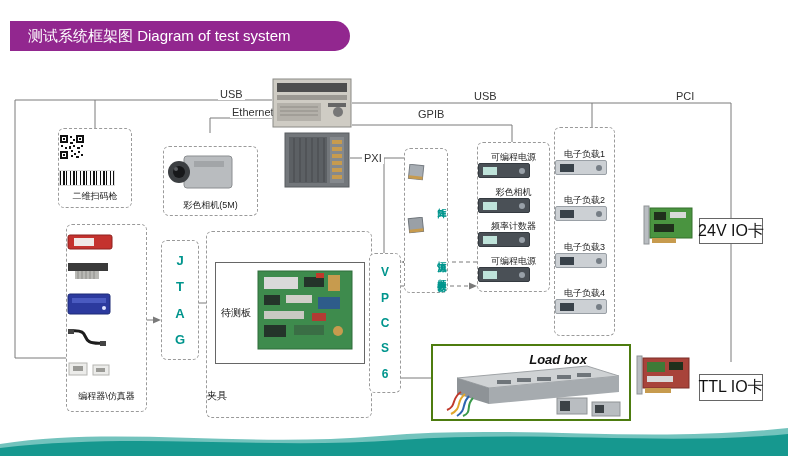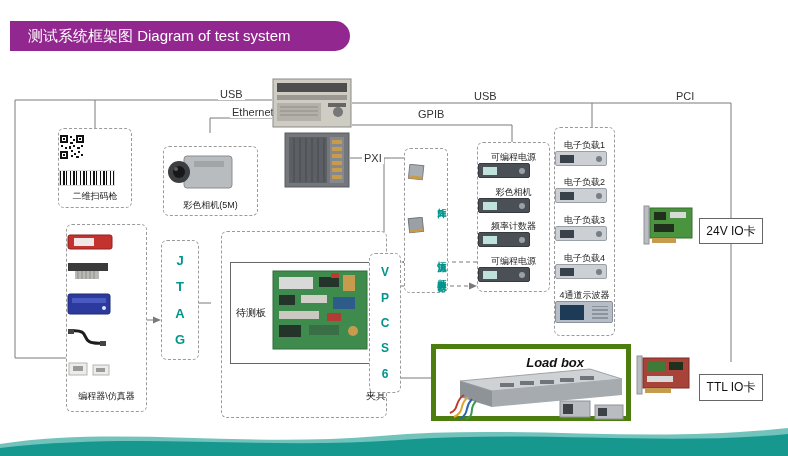--- a/index.html
+++ b/index.html
@@ -22,21 +22,21 @@
   .inst::before{content:"";position:absolute;left:4px;top:3px;width:14px;height:8px;background:#bfe3da}
   .inst::after{content:"";position:absolute;right:4px;top:4px;width:6px;height:6px;border-radius:50%;background:#98a0a8}
   .inst.light{background:#ccd0d4;border-color:#9aa0a6}
   .inst.light::before{background:#39424a}
   .inst.light::after{background:#767e86}
   .scope{position:relative;width:58px;height:22px;background:#b6bdc6;border:1px solid #8b929b;border-radius:2px}
   .scope::before{content:"";position:absolute;left:4px;top:3px;width:24px;height:15px;background:#1d3a57}
   .scope::after{content:"";position:absolute;right:4px;top:4px;width:16px;height:13px;
     background:repeating-linear-gradient(0deg,#8b929b 0 2px,transparent 2px 4px)}
   .barcode{width:56px;height:16px;background:repeating-linear-gradient(90deg,#111 0 1px,#fff 1px 3px,#111 3px 5px,#fff 5px 6px,#111 6px 7px,#fff 7px 10px);border:1px solid #ddd}
-  .io-label{font-size:12px;color:#111;text-align:center;display:flex;align-items:center;justify-content:center;height:100%;white-space:nowrap}
+  .io-label{font-size:16px;color:#111;text-align:center;display:flex;align-items:center;justify-content:center;height:100%;white-space:nowrap}
   .loadbox-title{position:absolute;right:42px;top:6px;font-size:13px;font-weight:bold;font-style:italic;color:#111}
 </style>
 </head>
 <body>
 
 <div class="stage">
 
   <svg class="lines" viewBox="0 0 788 456">
     <g stroke="#7a7a7a" stroke-width="1" fill="none">
       <path d="M15 100 L272 100"></path>
@@ -218,24 +218,20 @@
       <span class="inst light"></span>
     </div>
     <div class="col">
       <span class="lbl">电子负载3</span>
       <span class="inst light"></span>
     </div>
     <div class="col">
       <span class="lbl">电子负载4</span>
       <span class="inst light"></span>
     </div>
-    <div class="col">
-      <span class="lbl">4通道示波器</span>
-      <span class="scope"></span>
-    </div>
   </div>
 
   <div class="abs" style="left:640px;top:200px">
     <svg width="56" height="50" viewBox="0 0 56 50">
       <rect x="4" y="6" width="5" height="38" fill="#b9bdc1" stroke="#8f9396"></rect>
       <rect x="10" y="8" width="42" height="30" fill="#4a9440" stroke="#35702c"></rect>
       <rect x="14" y="12" width="12" height="8" fill="#20301c"></rect>
       <rect x="30" y="12" width="16" height="6" fill="#d9d9d9"></rect>
       <rect x="14" y="24" width="20" height="8" fill="#20301c"></rect>
       <rect x="12" y="38" width="24" height="5" fill="#c79b4e"></rect>
@@ -304,53 +300,53 @@
     <span class="lbl">编程器\仿真器</span>
   </div>
 
   <div class="abs dashed col" style="left:161px;top:240px;width:38px;height:120px;justify-content:space-evenly">
     <span class="big-letter" style="font-size:13px">J</span>
     <span class="big-letter" style="font-size:13px">T</span>
     <span class="big-letter" style="font-size:13px">A</span>
     <span class="big-letter" style="font-size:13px">G</span>
   </div>
 
-  <div class="abs dashed" style="left:221px;top:231px;width:166px;height:187px">
+  <div class="abs dashed" style="left:206px;top:231px;width:166px;height:187px">
     <div class="abs" style="left:8px;top:30px;width:150px;height:102px;border:1px solid #666;background:#fff;display:flex;align-items:center">
       <span style="font-size:10px;color:#111;width:40px;text-align:center">待测板</span>
       <span>
         <svg width="100" height="88" viewBox="0 0 100 88">
           <rect x="2" y="4" width="94" height="78" fill="#3e8b4d" stroke="#2e6c3b"></rect>
           <rect x="8" y="10" width="34" height="12" fill="#d9d9d9"></rect>
           <rect x="48" y="10" width="20" height="10" fill="#24342a"></rect>
           <rect x="72" y="8" width="12" height="16" fill="#c79b4e"></rect>
           <rect x="60" y="6" width="8" height="5" fill="#c0392b"></rect>
           <rect x="8" y="28" width="16" height="10" fill="#24342a"></rect>
           <rect x="30" y="28" width="26" height="8" fill="#d0cfc8"></rect>
           <rect x="62" y="30" width="22" height="12" fill="#2e5c8a"></rect>
           <rect x="8" y="44" width="40" height="8" fill="#c9c9c2"></rect>
           <rect x="56" y="46" width="14" height="8" fill="#b23b33"></rect>
           <rect x="8" y="58" width="22" height="12" fill="#24342a"></rect>
           <rect x="38" y="58" width="30" height="10" fill="#3a6e45"></rect>
           <circle cx="82" cy="64" r="5" fill="#c79b4e"></circle>
         </svg>
       </span>
     </div>
-    <div class="abs" style="left:0;right:0;bottom:14px;text-align:right;font-size:10px;color:#111">夹具</div>
+    <div class="abs" style="left:0;right:0;bottom:14px;text-align:left;font-size:10px;color:#111">夹具</div>
   </div>
 
   <div class="abs dashed col" style="left:369px;top:253px;width:32px;height:140px;justify-content:space-evenly">
     <span class="big-letter" style="font-size:12px">V</span>
     <span class="big-letter" style="font-size:12px">P</span>
     <span class="big-letter" style="font-size:12px">C</span>
     <span class="big-letter" style="font-size:12px">S</span>
     <span class="big-letter" style="font-size:12px">6</span>
   </div>
 
-  <div class="abs" style="left:431px;top:344px;width:200px;height:77px;border:5px solid #4d7c0f;background:#fff">
+  <div class="abs" style="left:431px;top:344px;width:200px;height:77px;border:2px solid #4d7c0f;background:#fff">
     <span class="loadbox-title">Load box</span>
     <span class="abs" style="left:4px;top:12px">
       <svg width="192" height="62" viewBox="0 0 192 62">
         <polygon points="20,20 150,8 182,18 52,30" fill="#cfd2d4" stroke="#9fa3a6"></polygon>
         <polygon points="52,30 182,18 182,34 52,46" fill="#a6abaf"></polygon>
         <polygon points="20,20 52,30 52,46 20,36" fill="#8e9397"></polygon>
         <g fill="#6f757a">
             <rect x="60" y="22" width="14" height="4"></rect>
             <rect x="80" y="20" width="14" height="4"></rect>
             <rect x="100" y="19" width="14" height="4"></rect>

